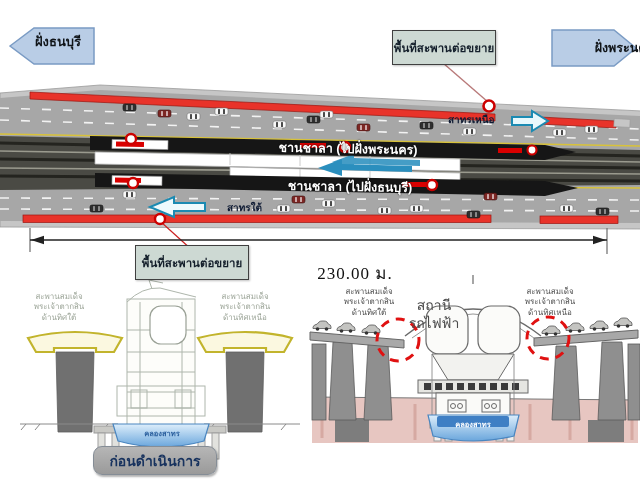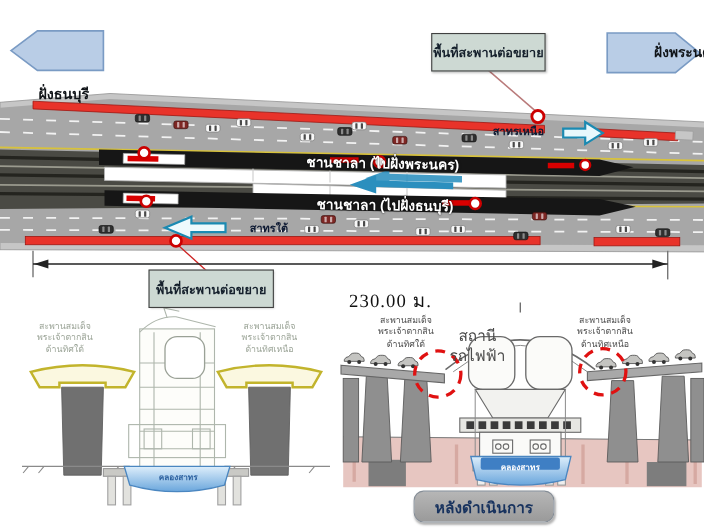--- a/index.html
+++ b/index.html
@@ -283,21 +283,21 @@
       <circle cx="398" cy="340" r="21" fill="none" stroke="#e01111" stroke-width="3" stroke-dasharray="9 7"></circle>
       <circle cx="548" cy="338" r="21" fill="none" stroke="#e01111" stroke-width="3" stroke-dasharray="9 7"></circle>
 
       <g>
         <path d="M428,415 L519,415 L514,436 Q473,446 433,436 Z" fill="url(#gradCanal)" stroke="#4a86c0" stroke-width="1.2"></path>
         <rect x="437" y="416" width="72" height="11" rx="2" fill="#3f7fc4"></rect>
       </g>
     </g>
   </svg>
 
-  <div class="abs banner-text" style="left:22px;top:28px;width:72px;height:26px;margin-top:44px;">
+  <div class="abs banner-text" style="left:22px;top:28px;width:72px;height:26px;">
       <span>ฝั่งธนบุรี</span>
     </div>
 
   <div class="abs box-label" style="left:392px;top:30px;width:102px;height:33px;">
       <span>พื้นที่สะพานต่อขยาย</span>
     </div>
 
   <div class="abs banner-text" style="left:552px;top:30px;width:64px;height:36px;font-size:12.5px;padding-left:40px;">
       <span>ฝั่งพระนคร</span>
     </div>
@@ -335,17 +335,17 @@
   </div>
   <div class="abs pier" style="left:508px;top:287px;width:84px;color:#4a4a4a;">
     <span>สะพานสมเด็จ</span>
     <span>พระเจ้าตากสิน</span>
     <span>ด้านทิศเหนือ</span>
   </div>
 
   <div class="abs canal-lbl" style="left:130px;top:427px;width:64px;color:#2a5f9e;">คลองสาทร</div>
   <div class="abs canal-lbl" style="left:440px;top:418px;width:66px;color:#ffffff;">คลองสาทร</div>
 
-  <div class="abs cap" style="left:376px;top:446px;width:126px;height:27px;">
-      <span>หลังดำเนินการ</span>
+  <div class="abs cap" style="left:93px;top:446px;width:122px;height:27px;">
+      <span>ก่อนดำเนินการ</span>
     </div>
 
 </div>
 
 </body></html>

